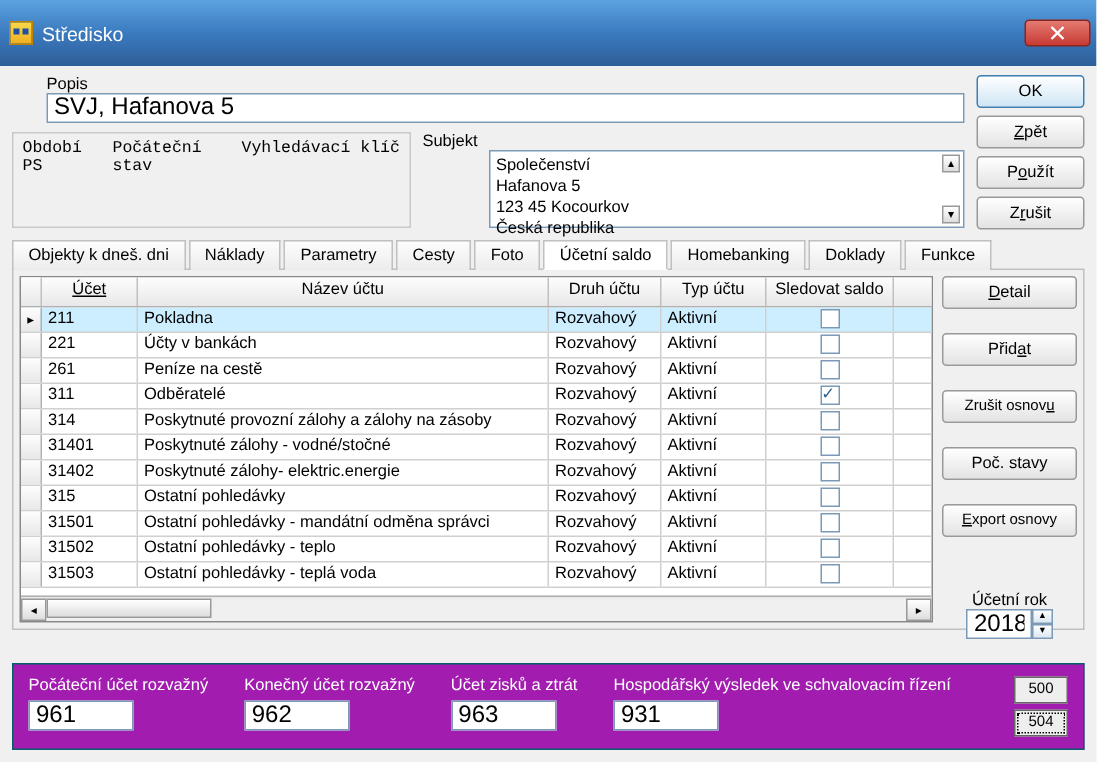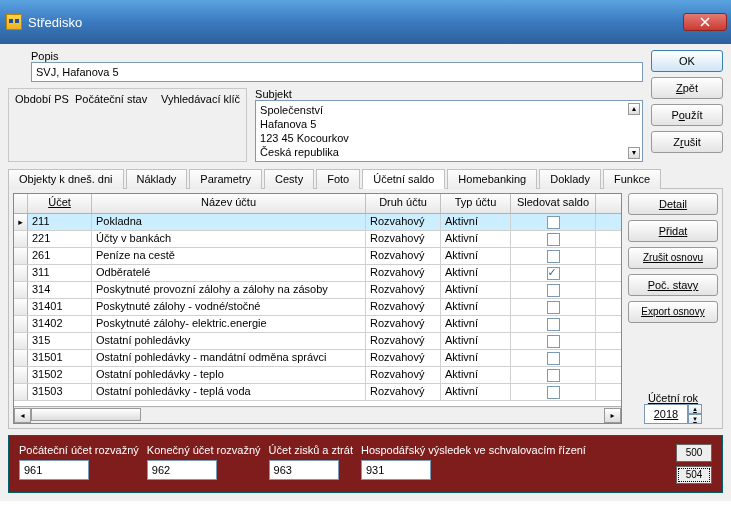--- a/index.html
+++ b/index.html
@@ -49,37 +49,38 @@
   .btn {
     height: 22px; border: 1px solid #999; border-radius: 3px;
     background: linear-gradient(#fff, #e3e3e3);
     font-size: 11px; text-align: center; line-height: 20px;
     padding: 0 6px; display: inline-block; cursor: default;
   }
   .btn-primary { border: 1px solid #3c7fb1; background: linear-gradient(#fff, #cfe5f5); }
   .lbl { font-size: 11px; }
   .input {
     border: 1px solid #7a9ab8; background: #fff; height: 20px;
-    padding: 0 4px; font-size: 11px;
+    padding: 0 4px; font-size: 16px;
   }
   .popis-box { margin-bottom: 6px; margin-left: 23px; }
   .popis-box .input { width: 100%; }
   .group-row { display: flex; gap: 8px; margin-top: 2px; }
   .group {
     border: 1px solid #c8c8c8; padding: 4px 6px 6px 6px; background: #f0f0f0;
   }
-  .group .caps { display: flex; gap: 6px; margin-bottom: 2px; }
+  .group .caps { display: flex; gap: 6px; margin-bottom: 2px; font-family: Liberation Mono, monospace; }
   .group .ins { display: flex; gap: 6px; }
   .subject-box {
     flex: 1; display: flex; flex-direction: column;
   }
   .subject-list {
-    border: 1px solid #7a9ab8; background: #fff; height: 62px;
+    border: 1px solid #7a9ab8; background: #fff; height: 52px;
     padding: 2px 4px; position: relative; font-size: 11px;
     line-height: 14px;
+    margin-left: 44px;
   }
   .subject-scroll-up, .subject-scroll-down {
     position: absolute; right: 2px; width: 12px; height: 12px;
     border: 1px solid #999; background: linear-gradient(#fff,#ddd);
     font-size: 8px; text-align: center; line-height: 10px;
   }
   .subject-scroll-up { top: 2px; }
   .subject-scroll-down { bottom: 2px; }
   .tabstrip { display: flex; margin-top: 6px; border-bottom: 1px solid #c0c0c0; }
   .tab {
@@ -124,24 +125,24 @@
   .c-saldo { width: 85px; text-align: center; }
   .grid-hscroll {
     height: 17px; background: #e8e8e8; border-top: 1px solid #b0b0b0;
     display: flex; align-items: center;
   }
   .hs-btn { width: 17px; height: 15px; border: 1px solid #999;
     background: linear-gradient(#fff,#ddd); font-size: 8px; text-align:center; line-height:13px; }
   .hs-track { flex: 1; height: 15px; background: #f0f0f0; position: relative; }
   .hs-thumb { position: absolute; left: 0; width: 110px; height: 13px; top: 0;
     border: 1px solid #999; background: linear-gradient(#fff,#ddd); }
-  .side-btns { width: 90px; display: flex; flex-direction: column; gap: 5px; text-decoration: underline; }
+  .side-btns { width: 90px; display: flex; flex-direction: column; gap: 16px; }
   .teal-panel {
-    margin-top: 6px; background: #7f1d1d; border: 1px solid #046068;
-    padding: 8px 10px; display: flex; gap: 8px; align-items: flex-start; color: #fff;
+    margin-top: 22px; background: #a21caf; border: 1px solid #046068;
+    padding: 8px 10px; display: flex; gap: 24px; align-items: flex-start; color: #fff;
   }
   .teal-col { display: flex; flex-direction: column; gap: 4px; }
   .teal-col .input { width: 70px; color: #000; }
   .teal-right { margin-left: auto; display: flex; flex-direction: column; gap: 4px; align-items: flex-end; }
   .teal-small-btn {
     width: 36px; height: 18px; background: #eee; color: #000;
     border: 1px solid #666; text-align: center; font-size: 10px; line-height: 16px;
   }
   .teal-small-btn.dashed { outline: 1px dotted #000; outline-offset: -3px; }
   .year-row { margin-top: 4px; display: flex; justify-content: flex-end; align-items: center; gap: 6px; }

